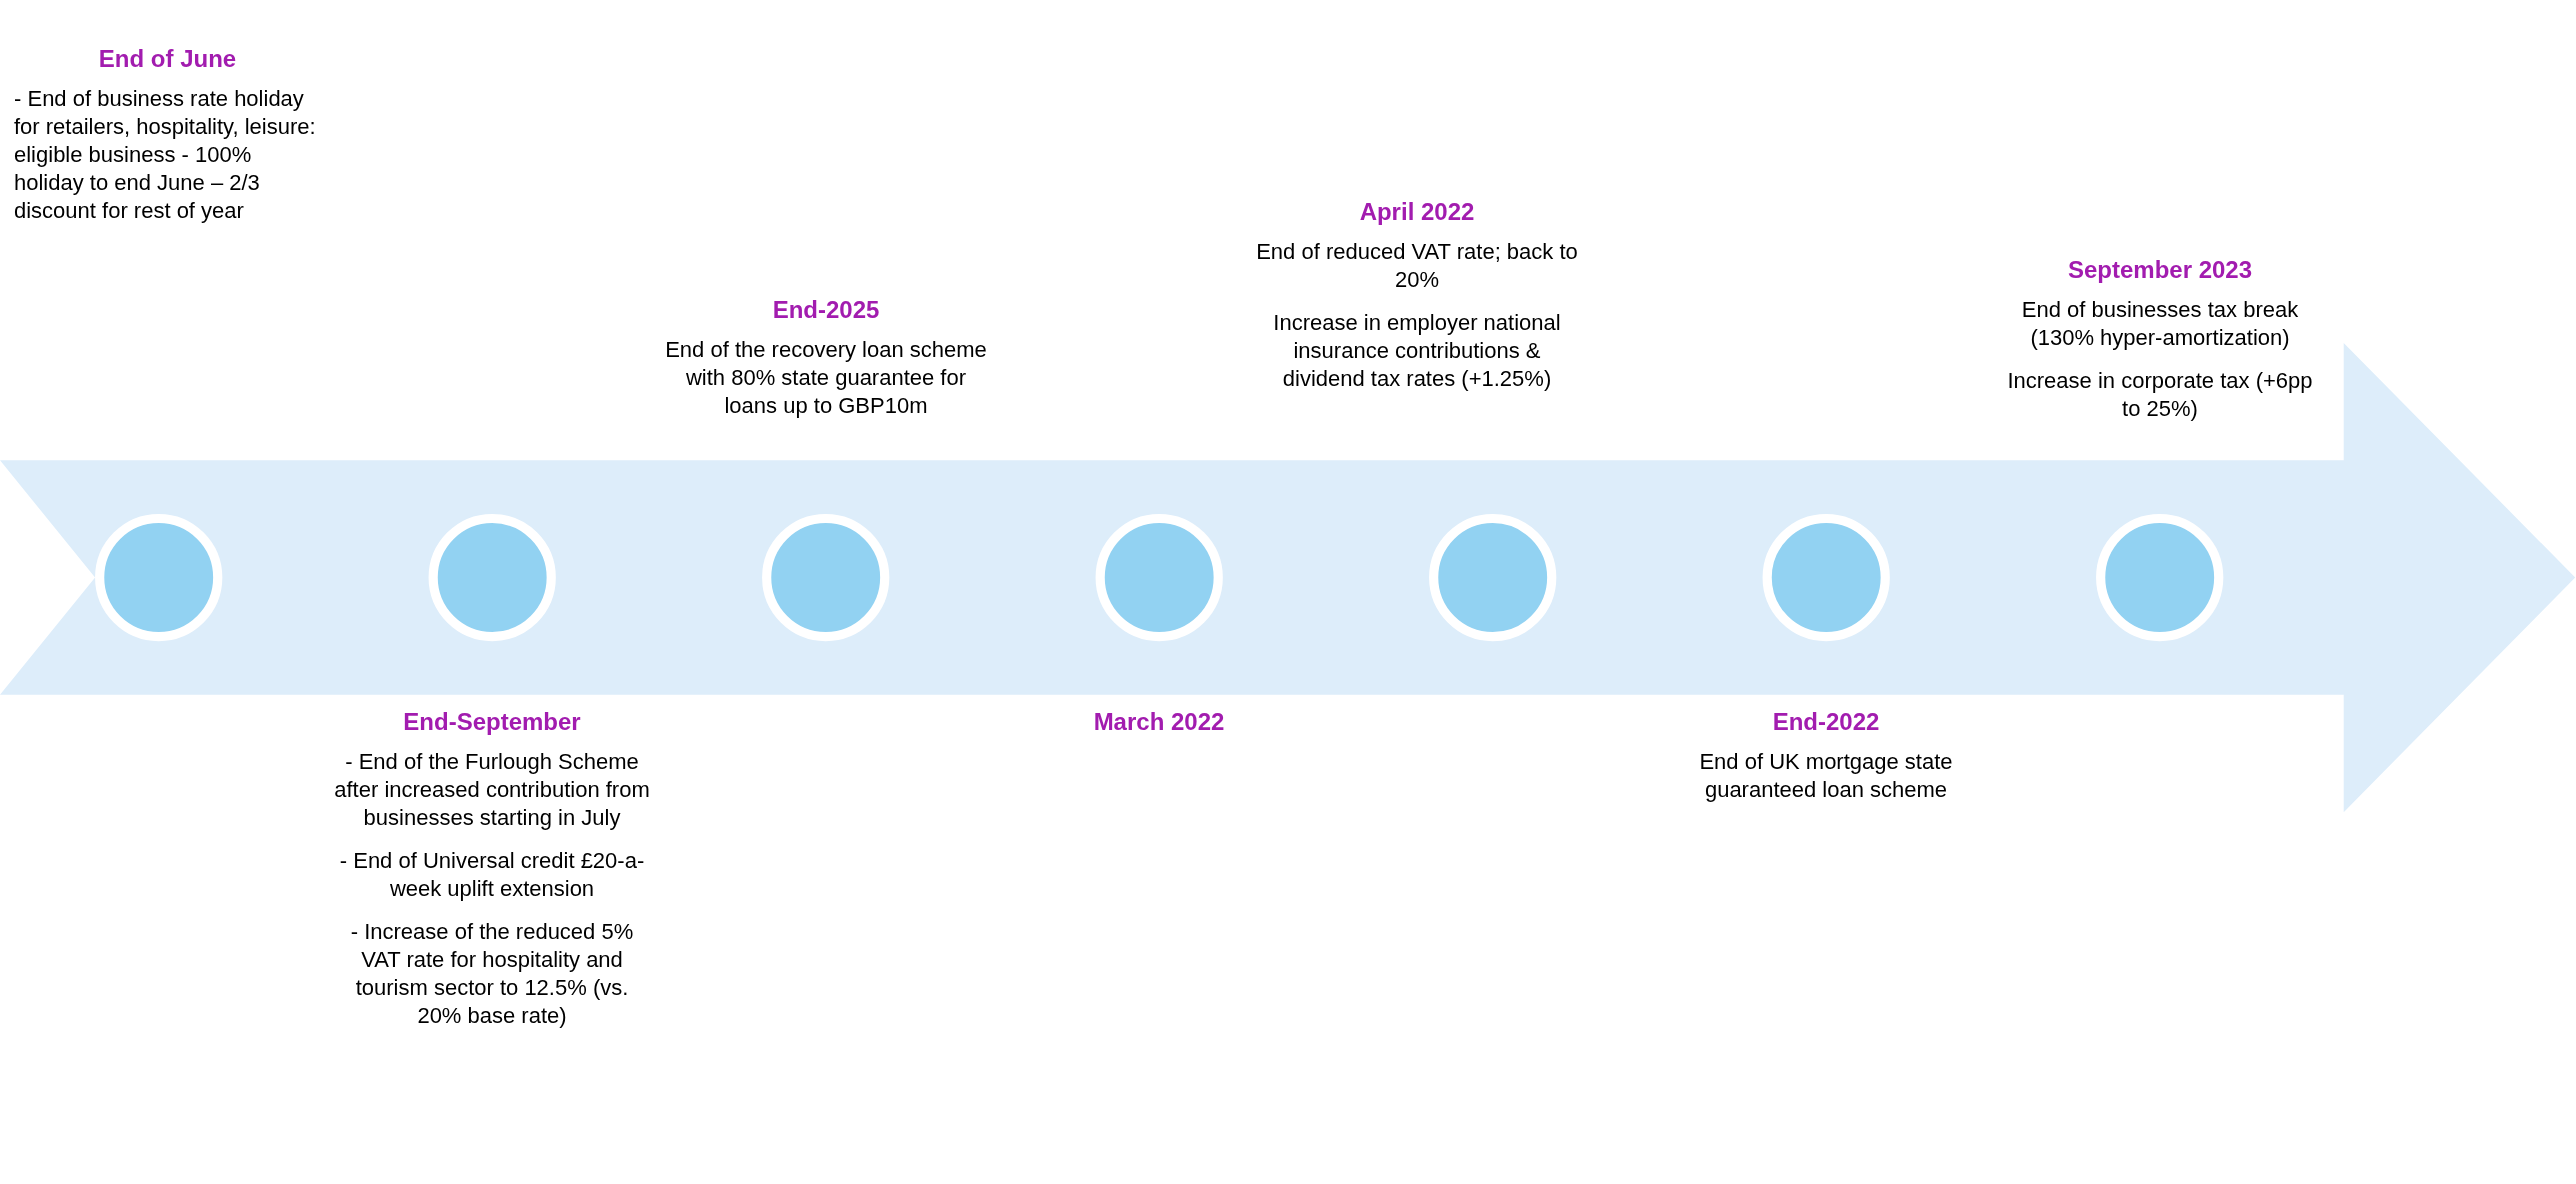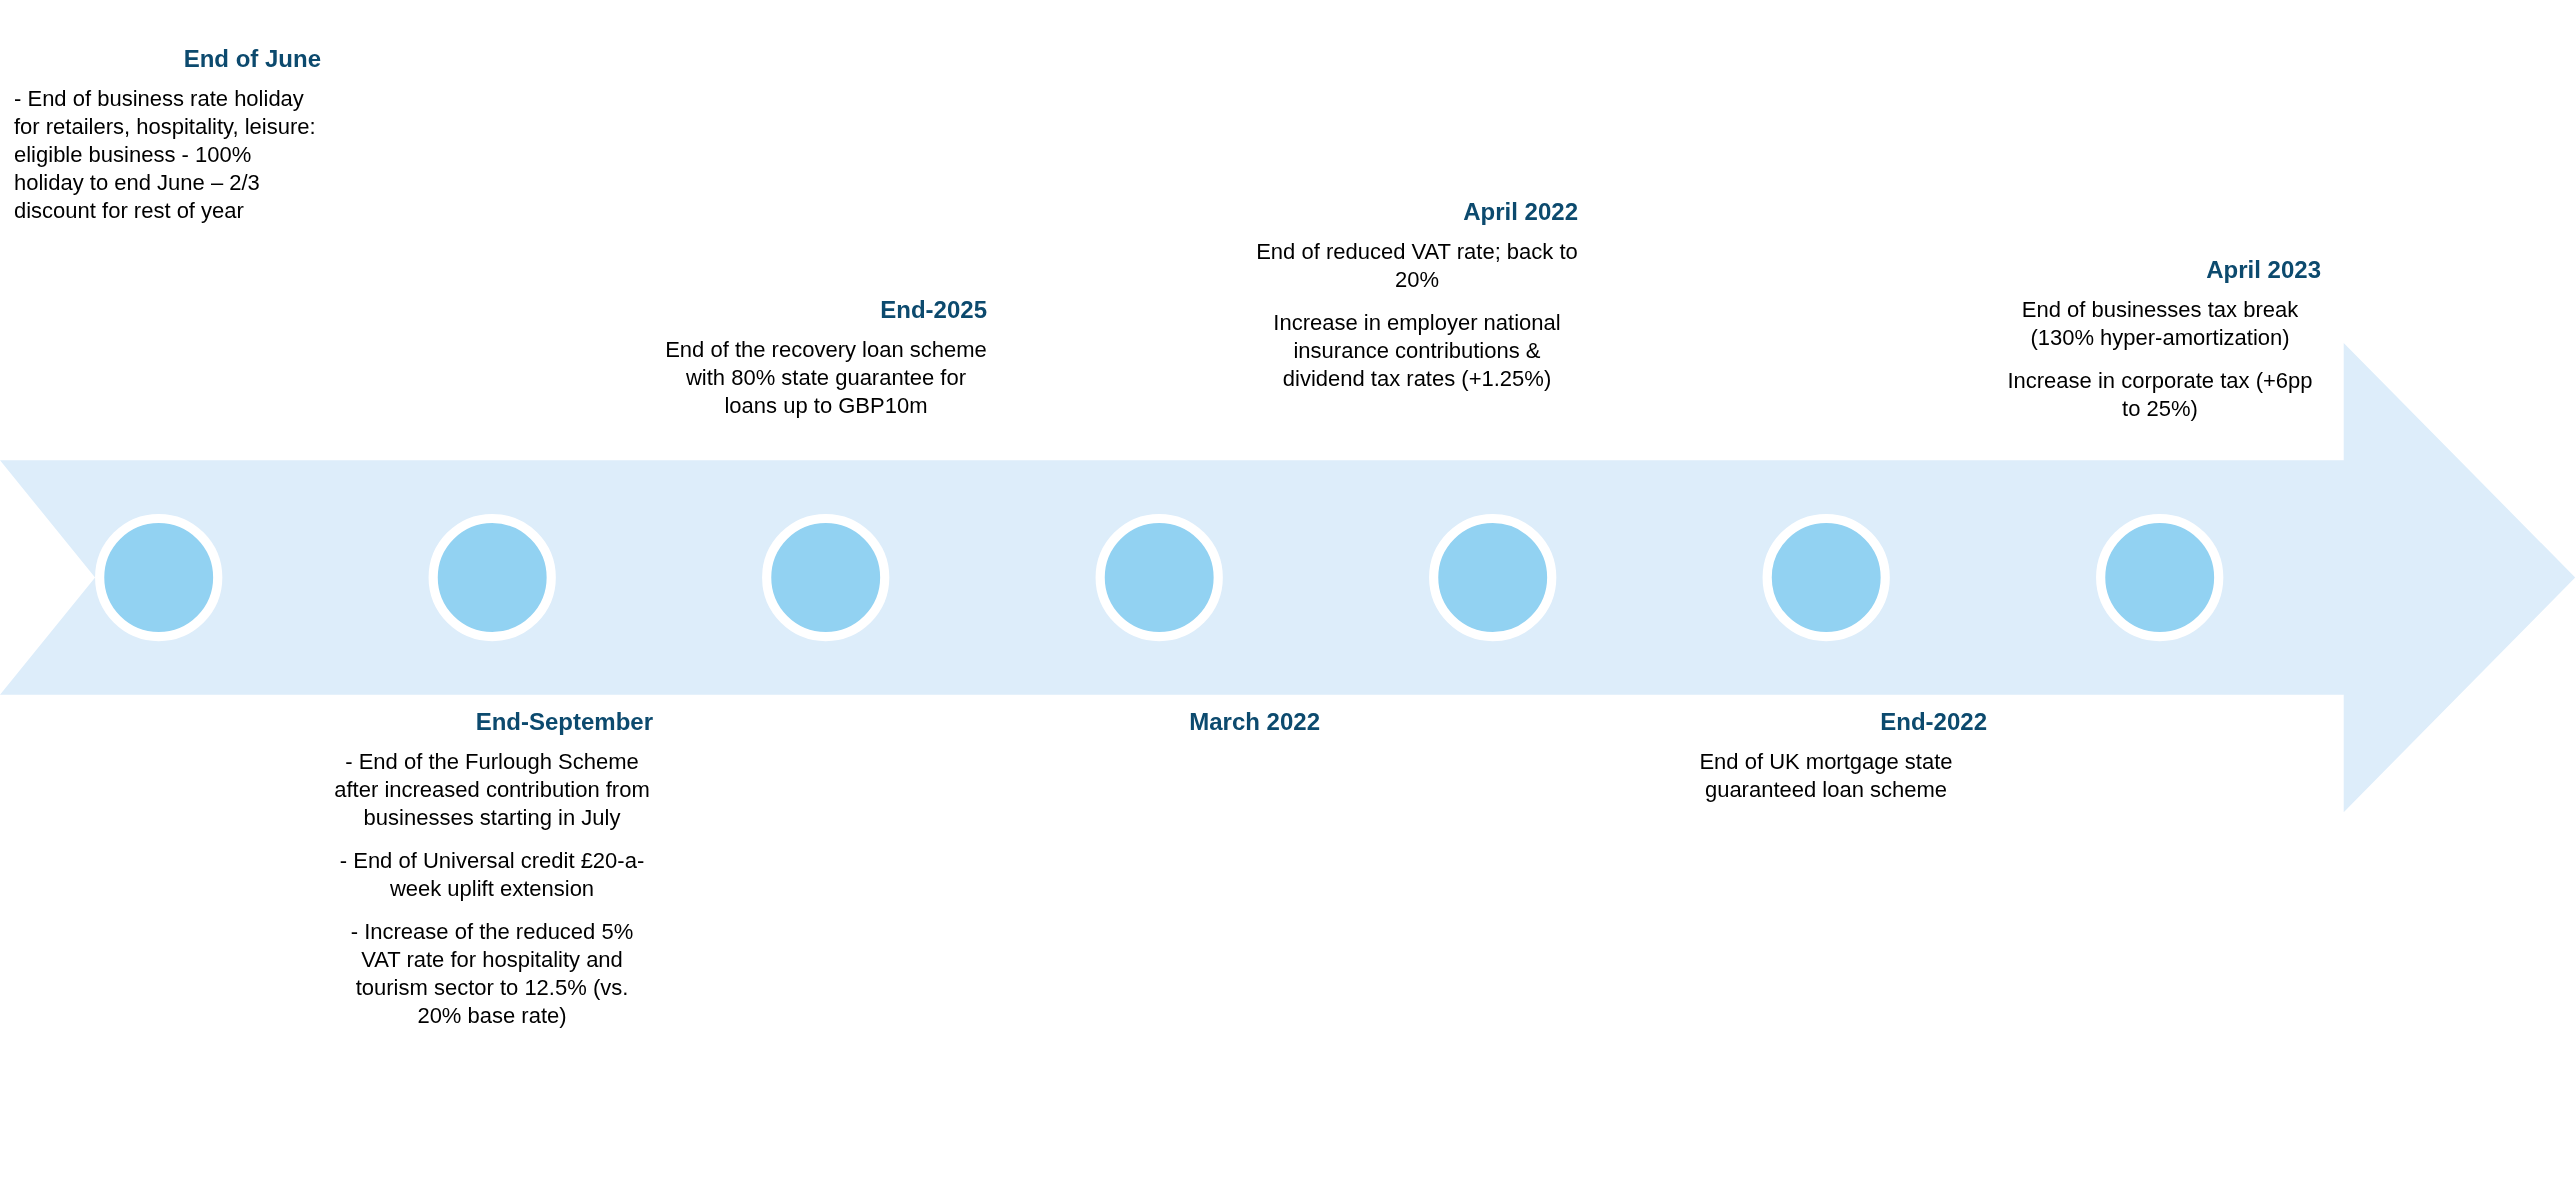--- a/index.html
+++ b/index.html
@@ -4,21 +4,21 @@
 <style>
   html,body{margin:0;padding:0;background:#fff;}
   .canvas{
     position:relative;width:2576px;height:1185px;background:#ffffff;
     font-family:"Liberation Sans",sans-serif;color:#000;overflow:hidden;
   }
   .arrow-svg{position:absolute;left:0;top:0;width:2576px;height:1185px;}
   .arrow-svg circle{stroke:#ffffff;stroke-width:12px;}
   .block{position:absolute;font-size:22px;line-height:1.27;text-align:center;}
   .block.align-left p{text-align:left;}
-  .heading{font-weight:bold;font-size:24px;color:#0c4a6e;text-align:right;margin:0 0 10.7px 0;}
+  .heading{font-weight:bold;font-size:24px;color:#a21caf;text-align:center;margin:0 0 10.7px 0;}
   .block p{margin:0 0 15.3px 0;}
   .block p:last-child{margin-bottom:0;}
   .b{font-weight:normal;}
   .n{font-weight:normal;}
 </style>
 </head>
 <body>
 
 <div class="canvas">
 
@@ -59,19 +59,19 @@
     <p><span class="b">End of reduced VAT rate; back to 20%</span></p>
     <p><span class="b">Increase in employer national insurance contributions &amp; dividend tax rates</span><span class="n"> (+1.25%)</span></p>
   </div>
 
   <div class="block" style="left:1665px;top:707px;width:322px">
     <div class="heading">End-2022</div>
     <p><span class="n">End of UK </span><span class="b">mortgage state guaranteed loan scheme</span></p>
   </div>
 
   <div class="block" style="left:1999px;top:255px;width:322px">
-    <div class="heading">April 2023</div>
+    <div class="heading">September 2023</div>
     <p><span class="b">End of businesses tax break</span><span class="n"> (130% hyper-amortization)</span></p>
     <p><span class="b">Increase in corporate tax</span><span class="n"> (+6pp to 25%)</span></p>
   </div>
 
 </div>
 
 
 </body></html>

